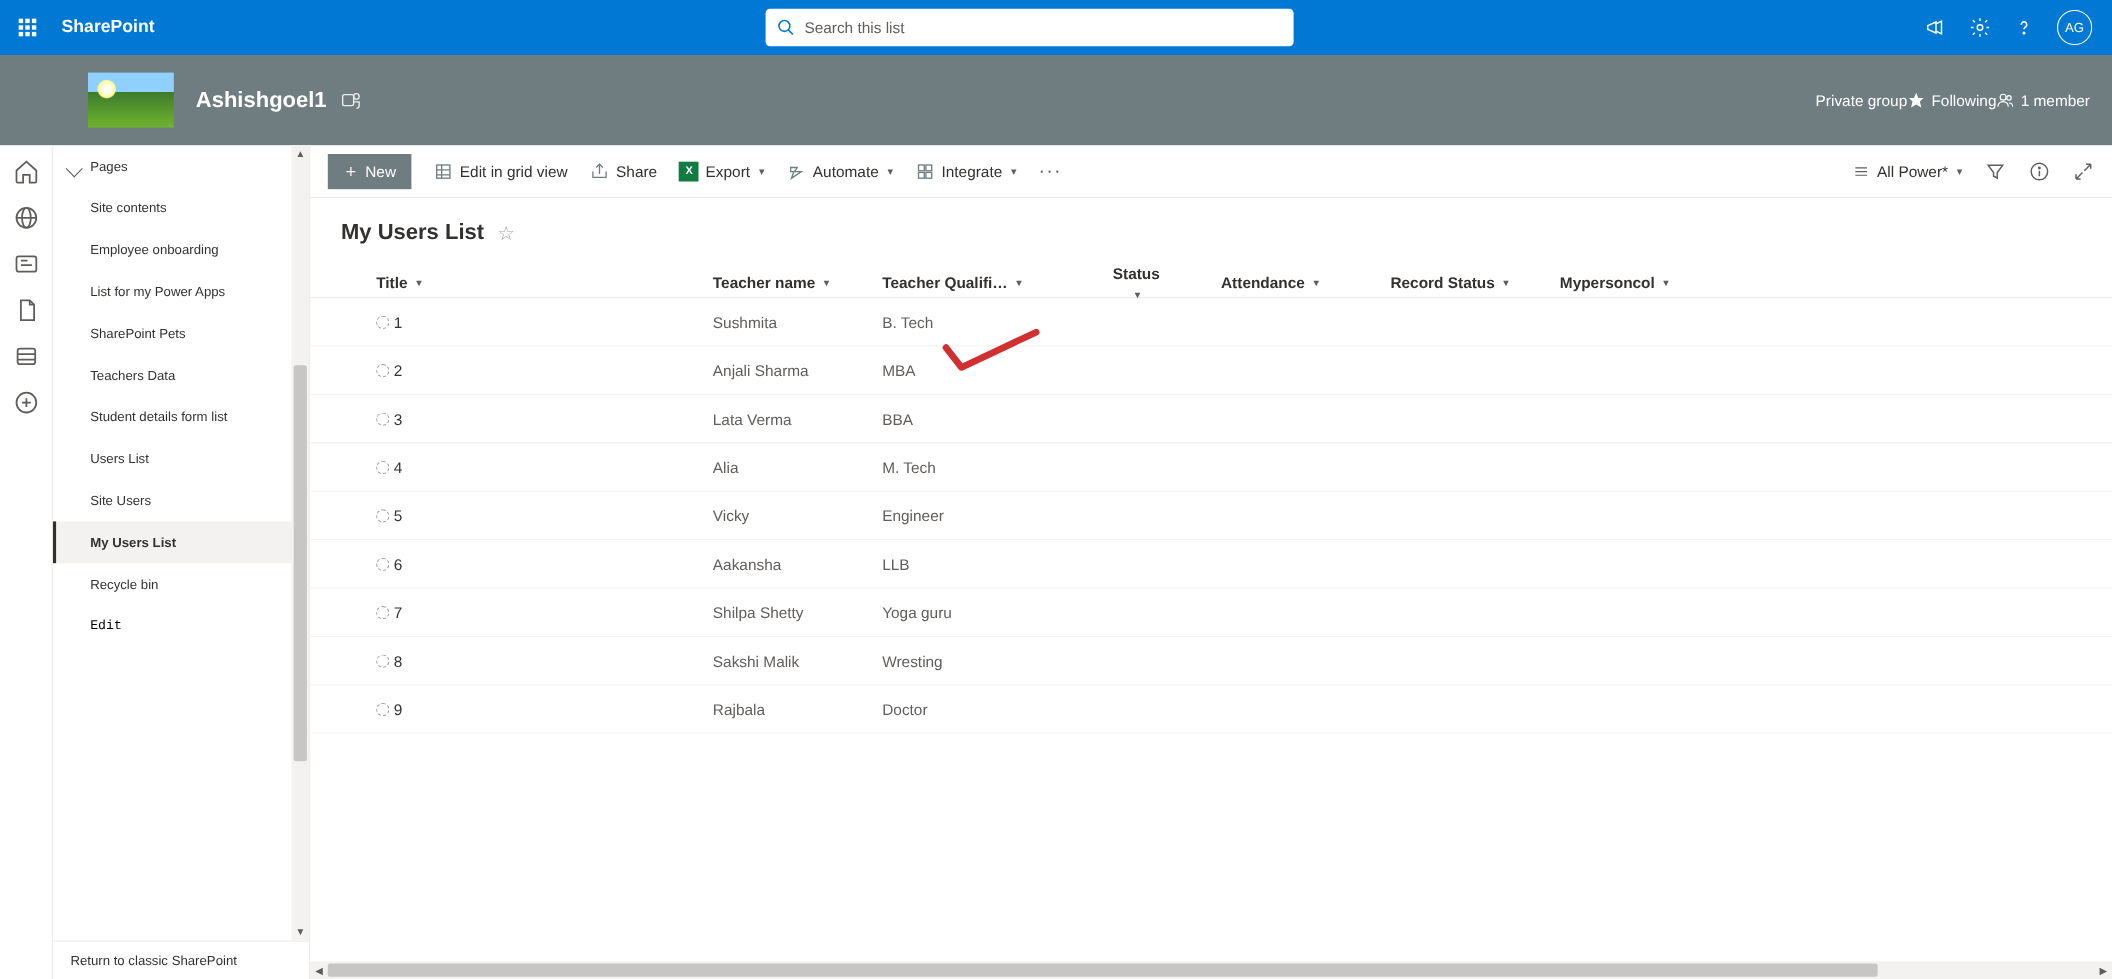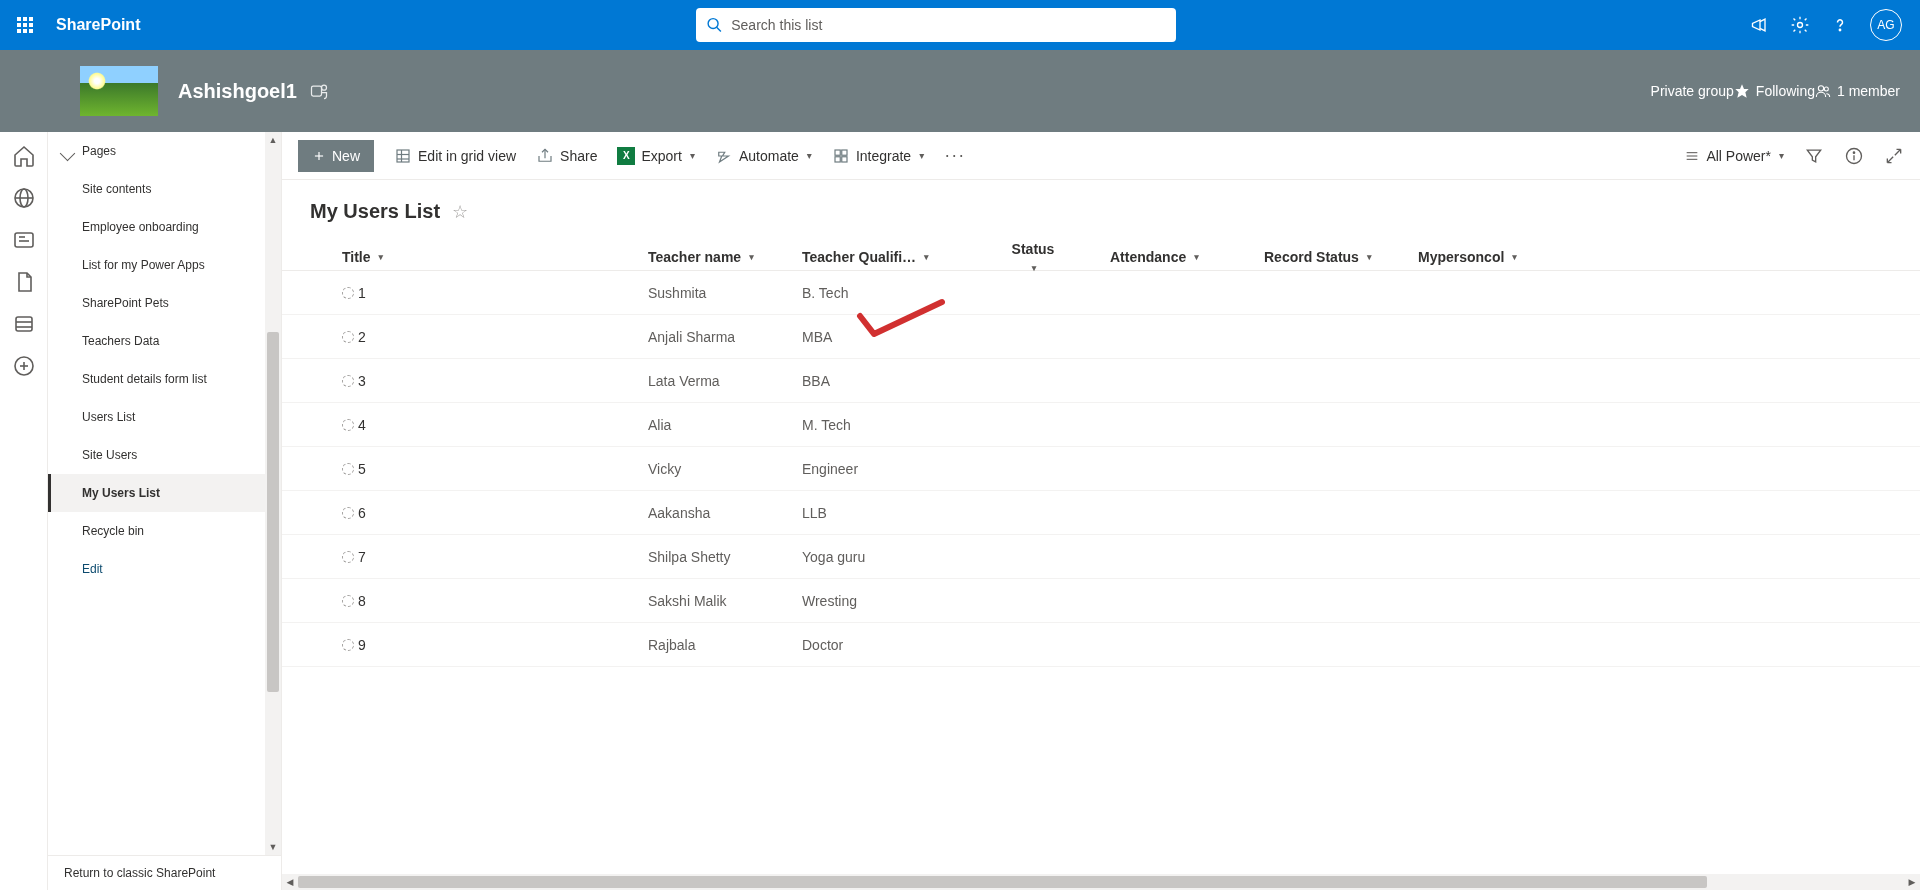--- a/index.html
+++ b/index.html
@@ -36,21 +36,21 @@
 .rail { width:48px; border-right:1px solid #edebe9; display:flex; flex-direction:column; align-items:center; padding-top:12px; gap:18px; }
 .railicon { width:24px; height:24px; color:#605e5c; cursor:pointer; display:flex; align-items:center; justify-content:center; }
 
 
 .sidenav { width:234px; border-right:1px solid #edebe9; display:flex; flex-direction:column; position:relative; }
 .sidenav-scroll { flex:1; overflow:hidden; position:relative; }
 .sidenav-item { padding:12px 8px 12px 34px; font-size:12px; color:#323130; cursor:pointer; }
 .sidenav-item.group { padding-left:34px; font-weight:400; position:relative; }
 .sidenav-item.group::before { content:""; position:absolute; left:14px; top:16px; width:10px; height:10px; border-left:1px solid #605e5c; border-bottom:1px solid #605e5c; transform:rotate(-45deg); }
 .sidenav-item.active { font-weight:600; border-left:3px solid #323130; padding-left:31px; background:#f3f2f1; }
-.sidenav-item.edit { color:#0c4a6e; }
+.sidenav-item.edit { color:#000000;font-family:Liberation Mono, monospace; }
 .sidenav-footer { border-top:1px solid #edebe9; padding:10px 16px; font-size:12px; color:#323130; cursor:pointer; }
 .vscrollbar { position:absolute; right:0; top:0; bottom:0; width:16px; background:#f3f2f1; }
 .vscrollbar-thumb { position:absolute; left:2px; right:2px; top:200px; height:360px; background:#c8c6c4; border-radius:2px; }
 .vscrollbar-arrow { position:absolute; left:0; right:0; height:16px; display:flex; align-items:center; justify-content:center; font-size:9px; color:#605e5c; }
 .vscrollbar-arrow.up { top:0; }
 .vscrollbar-arrow.down { bottom:0; }
 
 
 .main { flex:1; display:flex; flex-direction:column; min-width:0; position:relative; }
 .cmdbar { height:48px; border-bottom:1px solid #edebe9; display:flex; align-items:center; padding:12px 16px; gap:20px; }

